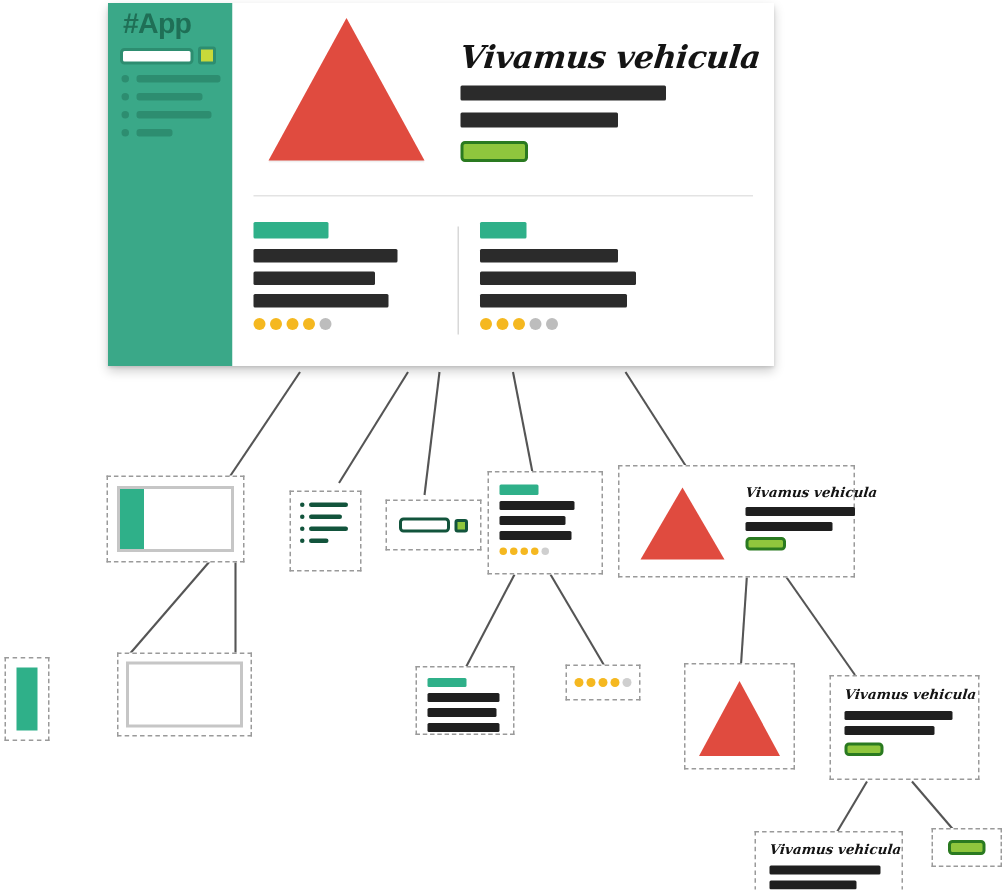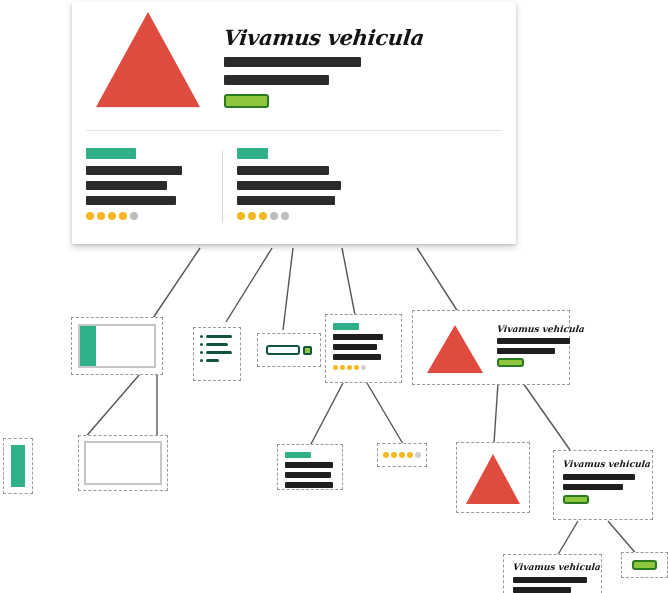--- a/index.html
+++ b/index.html
@@ -122,20 +122,47 @@
       <line x1="498" y1="383" x2="494" y2="443"></line>
       <line x1="523" y1="383" x2="570" y2="450"></line>
 
       <line x1="578" y1="521" x2="556" y2="558"></line>
       <line x1="608" y1="521" x2="638" y2="556"></line>
     </g>
   </svg>
 
   <div class="window">
 
+    <div class="sidebar">
+      <div class="app-title">#App</div>
+
+      <div class="search-row">
+        <div class="search-input"></div>
+        <div class="search-btn"></div>
+      </div>
+
+      <div class="navlist">
+        <div class="navitem">
+          <span class="navdot"></span>
+          <span class="navbar-line" style="width:56px"></span>
+        </div>
+        <div class="navitem">
+          <span class="navdot"></span>
+          <span class="navbar-line" style="width:44px"></span>
+        </div>
+        <div class="navitem">
+          <span class="navdot"></span>
+          <span class="navbar-line" style="width:50px"></span>
+        </div>
+        <div class="navitem">
+          <span class="navdot"></span>
+          <span class="navbar-line" style="width:24px"></span>
+        </div>
+      </div>
+    </div>
 
     <div class="content">
       <div class="hero">
         <div class="tri"></div>
         <div class="hero-txt">
           <div class="script">Vivamus vehicula</div>
           <div class="bar hero-bar1"></div>
           <div class="bar hero-bar2"></div>
           <div class="cta"></div>
         </div>

